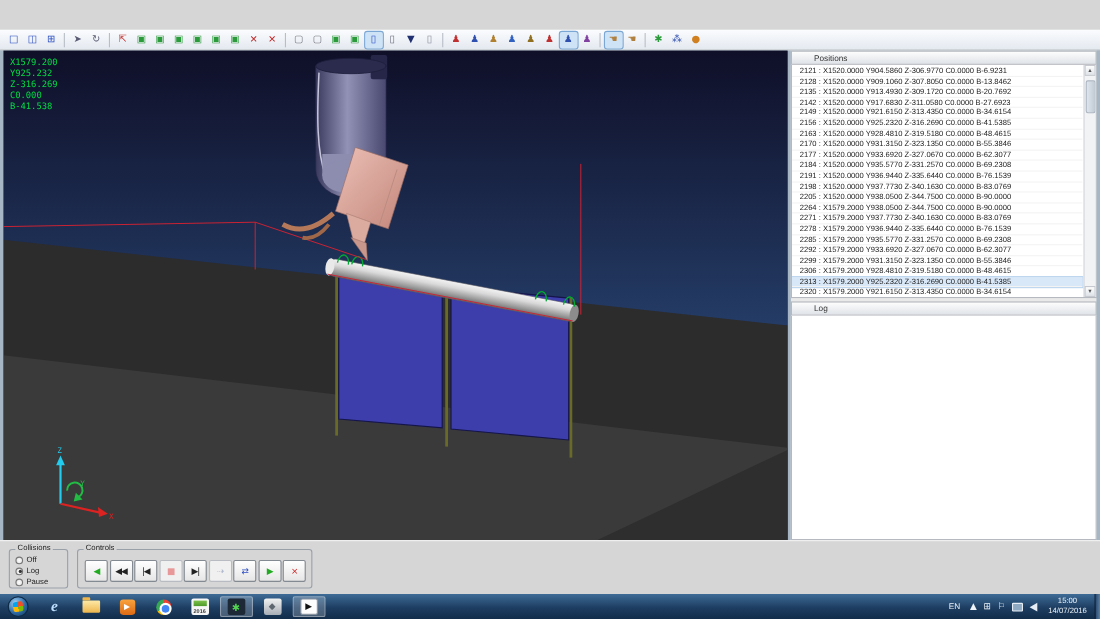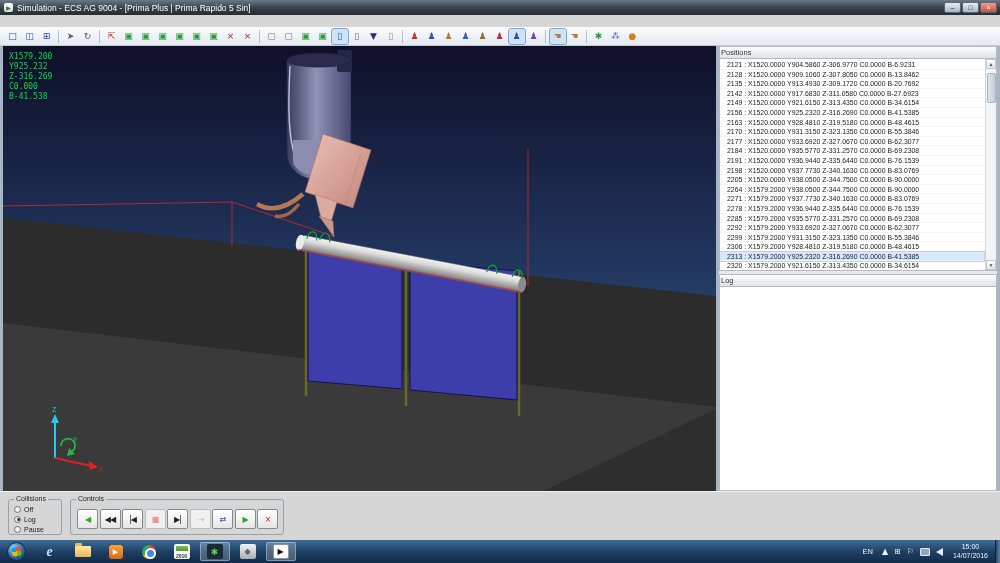--- a/index.html
+++ b/index.html
@@ -38,21 +38,21 @@
   
   .main { position:absolute; top:46px; left:0; width:1000px; height:445px; background:#a7b6c4; }
   #viewport { position:absolute; left:3px; top:0; width:713px; height:445px;
     background:#10102a; overflow:hidden; }
   .vp-overlay { position:absolute; top:6px; left:6px; color:#00dd44;
     font-family:"DejaVu Sans Mono",monospace; font-size:8px; line-height:10px; white-space:pre; }
 
   #right-panel { position:absolute; left:719px; top:0; width:278px; height:445px;
     display:flex; flex-direction:column; background:#e9e9e9; }
   .panel-header { height:13px; background:linear-gradient(#fdfdfd,#dfe3e8);
-    border:1px solid #b6bac0; font-size:7.5px; color:#333; padding-left:1px;
+    border:1px solid #b6bac0; font-size:7.5px; color:#333; padding-left:20px;
     display:flex; align-items:center; flex:0 0 13px; }
   #positions-list { position:relative; flex:0 0 212px; background:#fff;
     border:1px solid #b6bac0; border-top:none; overflow:hidden; padding:1px 12px 0 0; }
   .pos-row { height:9.6px; line-height:9.6px; font-size:6.9px; color:#222;
     padding-left:7px; white-space:nowrap; border-bottom:1px solid #f3f3f3; }
   .pos-row.selected { background:#d9e8f8; outline:1px solid #b9d4ee; }
   .vscroll { position:absolute; top:0; right:0; width:11px; height:100%;
     background:#f2f3f5; border-left:1px solid #d4d6da; }
   .vs-arrow { height:10px; font-size:5px; color:#555; display:flex; align-items:center;
     justify-content:center; background:linear-gradient(#fdfdfd,#dfe3e8); border:1px solid #c6cad0; }
@@ -129,29 +129,20 @@
     border-left:1px solid #0e2038; }
 
   
   .frame-strip { position:absolute; top:46px; width:3px; height:445px; background:#a7b6c4; }
 </style>
 </head>
 <body>
 
 <div id="window">
 
-  <div class="titlebar">
-    <span class="win-icon">▶</span>
-    <span>Simulation - ECS AG 9004 - [Prima Plus | Prima Rapido 5 Sin]</span>
-    <span class="win-btns">
-      <span class="win-btn">–</span>
-      <span class="win-btn">□</span>
-      <span class="win-btn close">×</span>
-    </span>
-  </div>
 
 
   <div class="toolbar" id="toolbar">
       <div class="tb-btn" style="color: rgb(42, 76, 192);">□</div>
       <div class="tb-btn" style="color: rgb(42, 76, 192);">◫</div>
       <div class="tb-btn" style="color: rgb(42, 76, 192);">⊞</div>
       <div class="tb-sep"></div>
       <div class="tb-btn" style="color: rgb(90, 90, 114);">➤</div>
       <div class="tb-btn" style="color: rgb(90, 90, 114);">↻</div>
       <div class="tb-sep"></div>

